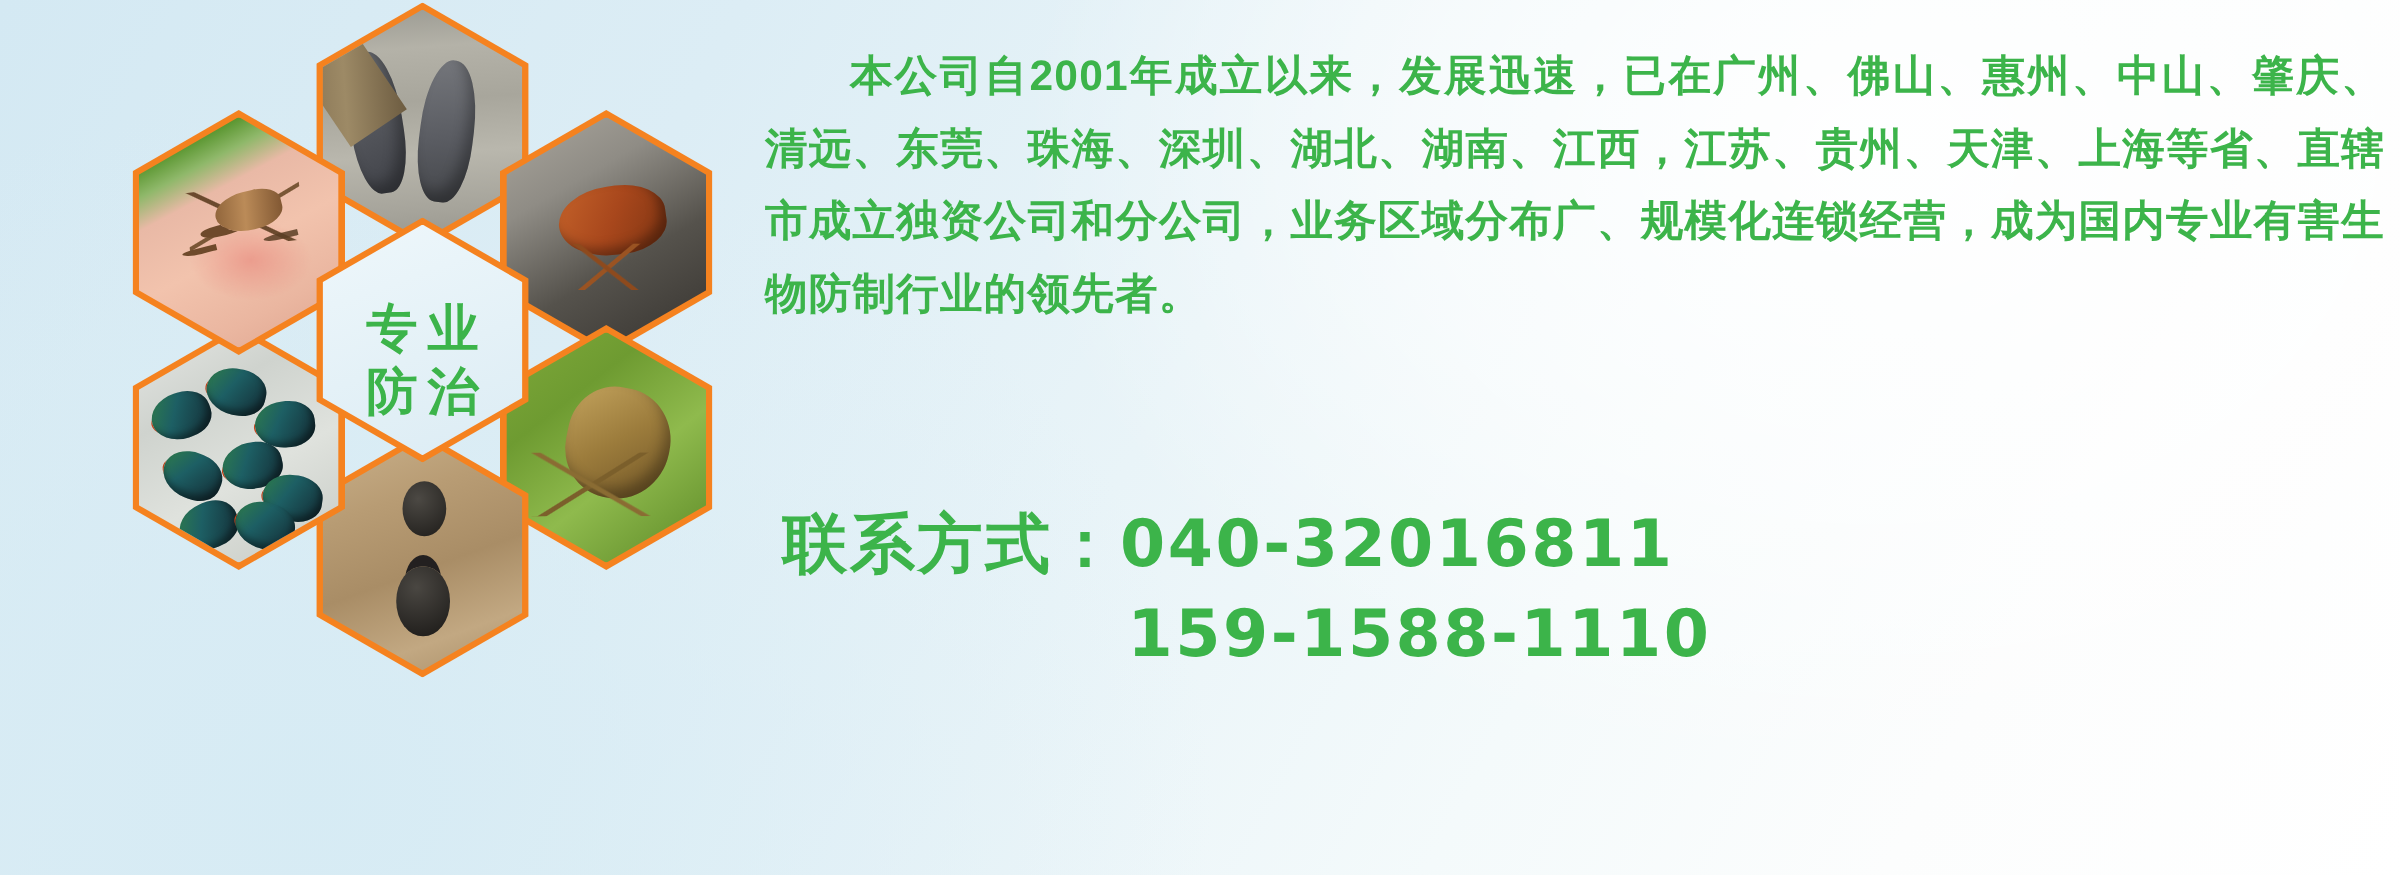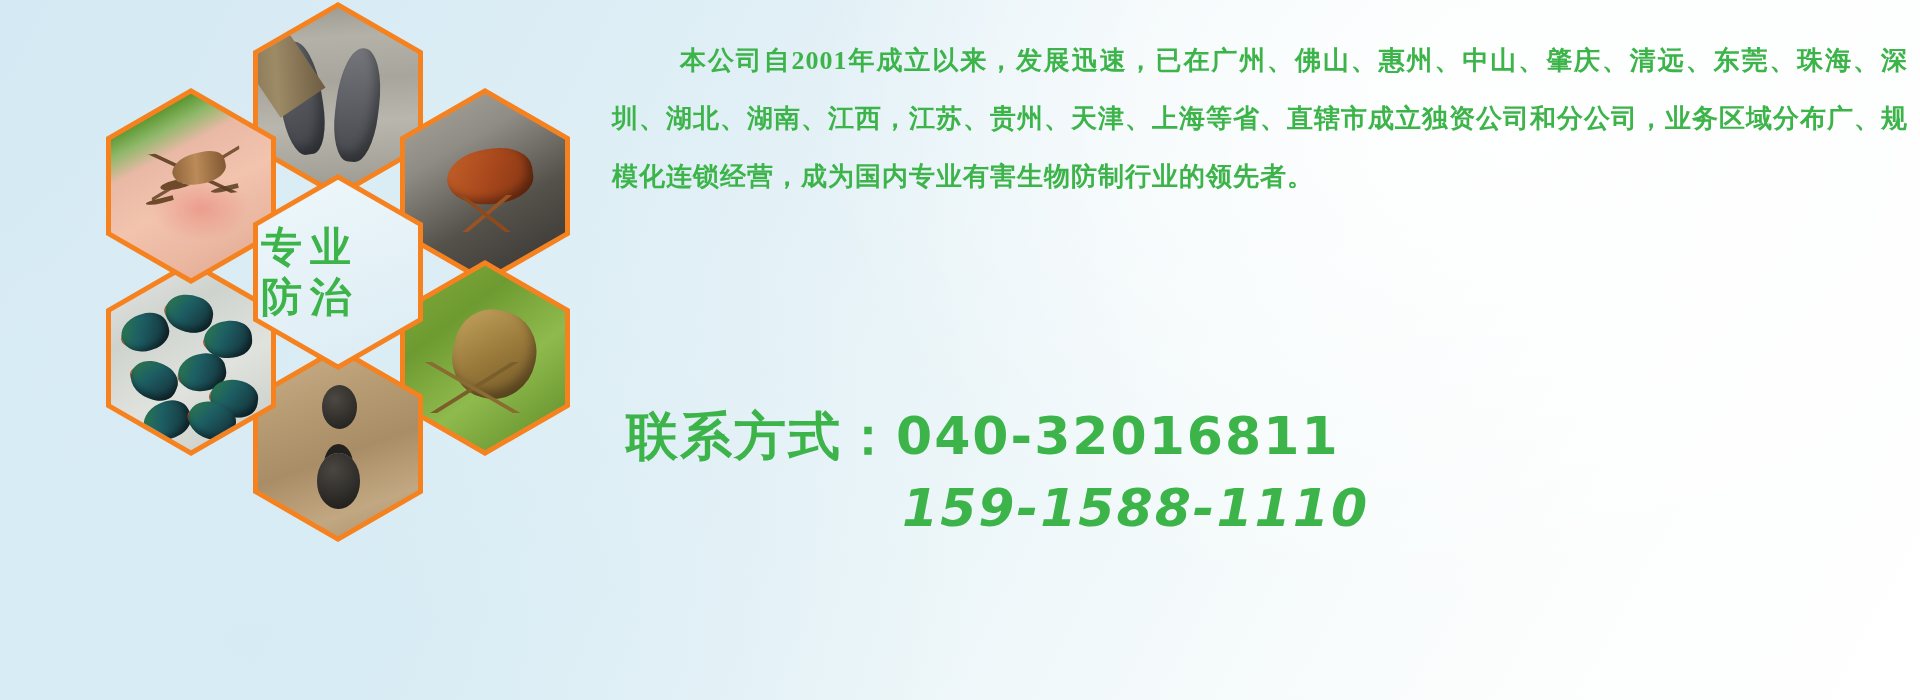--- a/index.html
+++ b/index.html
@@ -34,22 +34,22 @@
   .hex.h-top    {left:173px;top:6px;}
   .hex.h-tright {left:320px;top:92px;}
   .hex.h-bright {left:320px;top:264px;}
   .hex.h-bottom {left:173px;top:350px;}
   .hex.h-bleft  {left:26px;top:264px;}
   .hex.h-left   {left:26px;top:92px;}
   .hex.h-center {left:173px;top:178px;background:#f5821f;}
   .hex.h-center .inner{background:linear-gradient(160deg,#eef7fb 0%, #e4f1f7 55%, #dcecf4 100%);}
 
   .hex-label{
-    position:absolute;left:173px;top:178px;width:170px;height:196px;
-    display:flex;flex-direction:column;justify-content:center;
+    position:absolute;left:173px;top:194px;width:170px;height:196px;
+    display:flex;flex-direction:column;align-items:center;justify-content:center;
     gap:9px;z-index:6;pointer-events:none;
   }
   .hex-label .ln{
     color:#3cb44a;font-size:41px;font-weight:bold;letter-spacing:8px;
     text-indent:8px;line-height:1;
     font-family:"DejaVu Sans","Liberation Sans",sans-serif;
   }
 
   
   .art-mosquito{background:
@@ -127,33 +127,33 @@
   .art-flies .f:nth-child(6){left:62%;top:62%;transform:rotate(8deg);}
   .art-flies .f:nth-child(7){left:20%;top:74%;transform:rotate(-24deg);}
   .art-flies .f:nth-child(8){left:48%;top:74%;transform:rotate(16deg);}
 
   
   #content{position:absolute;left:612px;top:0;width:1308px;height:700px;}
 
   #intro{position:absolute;left:0;top:32px;width:1296px;}
   #intro p{
     margin:0;color:#3cb44a;font-weight:bold;
-    font-size:26px;line-height:58px;letter-spacing:1px;
+    font-size:34px;line-height:58px;letter-spacing:1px;
     text-indent:68px;text-align:justify;
-    font-family:Liberation Serif, serif;
+    font-family:Liberation Sans, sans-serif;
   }
 
   #contact{position:absolute;left:0;top:400px;width:1296px;}
   .contact-line{
     color:#3cb44a;font-weight:bold;white-space:nowrap;
     font-size:52px;line-height:72px;letter-spacing:2px;
     font-family:"DejaVu Sans","Liberation Sans",sans-serif;
   }
   .contact-line.l1{padding-left:14px;}
-  .contact-line.l2{padding-left:290px;font-style:italic;}
+  .contact-line.l2{padding-left:290px;}
 </style>
 </head>
 <body>
 
 <div id="banner">
 
   <div id="hex-cluster">
 
     <div class="hex h-top">
       <div class="inner">

